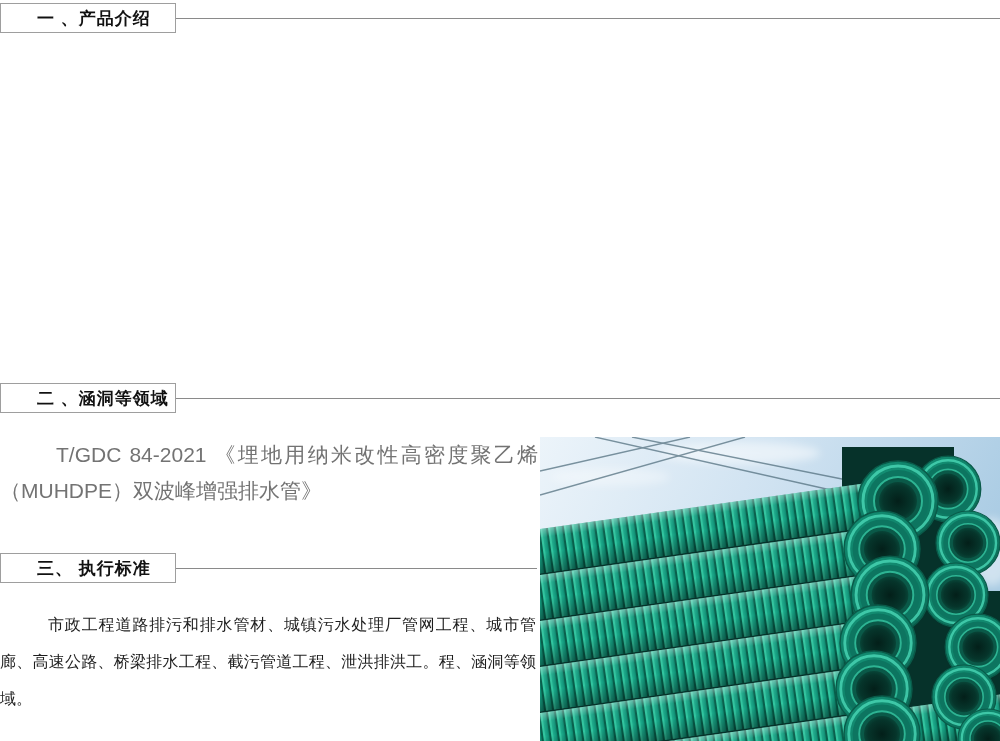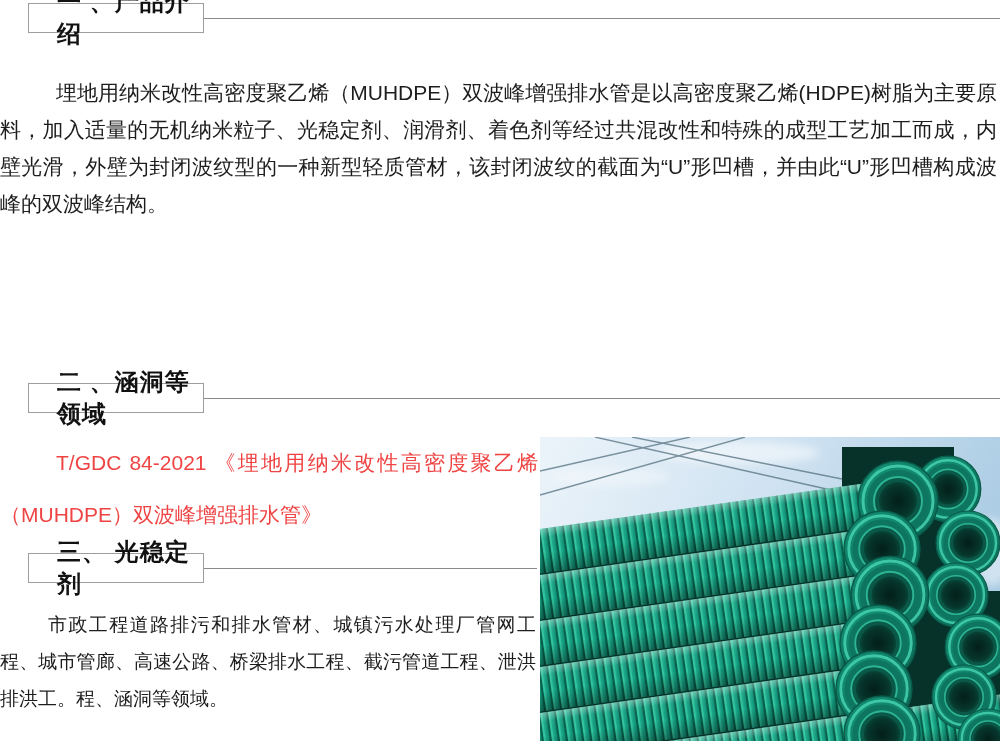--- a/index.html
+++ b/index.html
@@ -14,53 +14,52 @@
 
   
   .sec-hdr{position:absolute;left:0;height:30px;}
   .hdr-box{
     position:absolute;left:0;top:0;
     width:176px;height:30px;
     box-sizing:border-box;
     border:1px solid #9e9e9e;
     background:#fff;
     display:flex;align-items:center;
-    padding-left:28px;
-    font-size:24px;font-weight:700;color:#111;
+    padding-left:36px;
+    font-size:17px;font-weight:700;color:#111;
     letter-spacing:1px;
     z-index:2;
-    margin-left:28px;
   }
   .hdr-line{
     position:absolute;left:176px;top:15px;height:0;
     border-top:1px solid #8a8a8a;
   }
   .hdr1{top:3px;}  .hdr1 .hdr-line{width:824px;}
   .hdr2{top:383px;}.hdr2 .hdr-line{width:824px;}
   .hdr3{top:553px;}.hdr3 .hdr-line{width:361px;}
 
   
   .bodytext{
     position:absolute;left:0;top:74px;width:997px;
     font-size:21px;line-height:37px;
     text-align:justify;
     color:#1d1d1d;
   }
   .bodytext p{margin:0;text-indent:56px;}
 
   .stdtext{
     position:absolute;left:0;top:437px;width:538px;
-    font-size:21px;line-height:52px;
-    text-align:justify;color:#ef4444;
+    font-size:21px;line-height:36px;
+    text-align:justify;color:#737373;
   }
   .stdtext p{margin:0;text-indent:56px;}
 
   .usetext{
     position:absolute;left:0;top:606px;width:536px;
-    font-size:19px;line-height:37px;
+    font-size:16px;line-height:37px;
     text-align:justify;color:#1d1d1d;
   }
   .usetext p{margin:0;text-indent:48px;}
 
   
   .photo{
     position:absolute;left:540px;top:437px;width:460px;height:304px;
     overflow:hidden;
   }
   .photo svg{display:block;}
@@ -69,34 +68,33 @@
 <body>
 
 <div class="page">
 
   <div class="sec-hdr hdr1">
     <div class="hdr-box">一 、产品介绍</div>
     <div class="hdr-line"></div>
   </div>
 
   <div class="bodytext">
-    <p>埋地用纳米改性高密度聚乙烯（MUHDPE）双波峰增强排水管是以高密度聚乙烯(HDPE)树脂为主要原料，加入适量的无机纳米粒子、光稳定剂、润滑剂、着色剂等经过共混改性和特殊的成型工艺加工而成，内壁光滑，外壁为封闭波纹型的一种新型轻质管材，该封闭波纹的截面为“U”形凹槽，并由此“U”形凹槽构成波峰的双波峰结构。</p>
   </div>
 
   <div class="sec-hdr hdr2">
     <div class="hdr-box">二 、涵洞等领域</div>
     <div class="hdr-line"></div>
   </div>
 
   <div class="stdtext">
     <p>T/GDC 84-2021 《埋地用纳米改性高密度聚乙烯（MUHDPE）双波峰增强排水管》</p>
   </div>
 
   <div class="sec-hdr hdr3">
-    <div class="hdr-box">三、 光稳定剂</div>
+    <div class="hdr-box">三、 执行标准</div>
     <div class="hdr-line"></div>
   </div>
 
   <div class="usetext">
     <p>市政工程道路排污和排水管材、城镇污水处理厂管网工程、城市管廊、高速公路、桥梁排水工程、截污管道工程、泄洪排洪工。程、涵洞等领域。</p>
   </div>
 
   <figure class="photo" style="margin:0" aria-label="堆放的绿色双波峰增强排水管（波纹管）">
     <svg width="460" height="304" viewBox="0 0 460 304" xmlns="http://www.w3.org/2000/svg">
       <defs>

